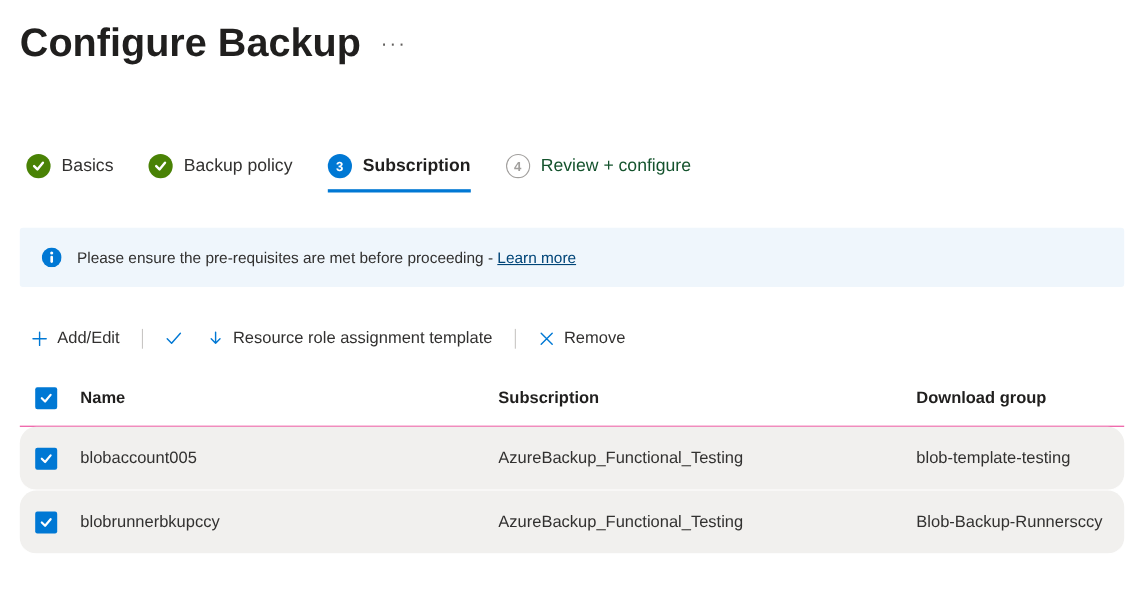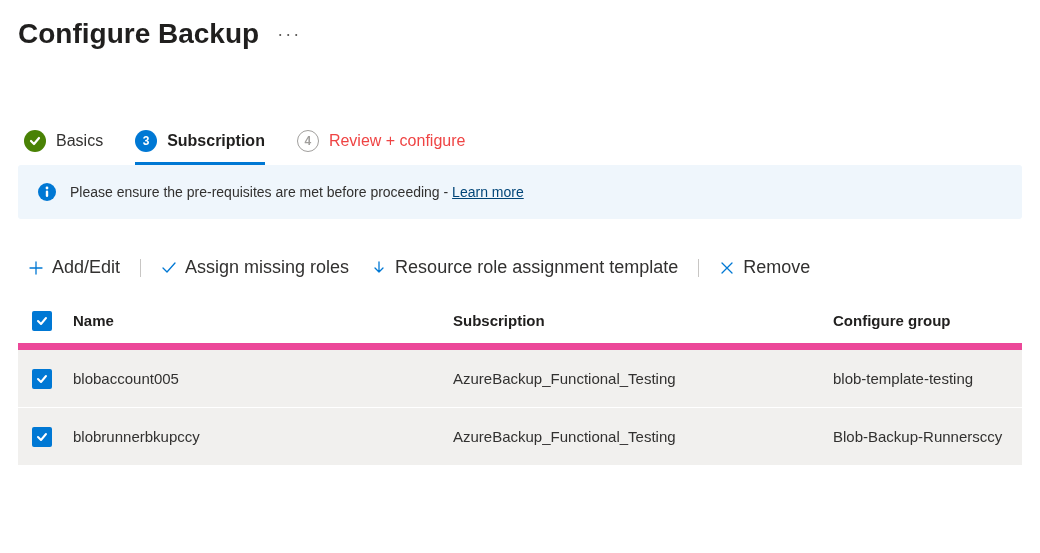--- a/index.html
+++ b/index.html
@@ -18,21 +18,21 @@
   }
 
   
   .header-row {
     display: flex;
     align-items: center;
     gap: 18px;
     padding: 18px 0 30px 0;
   }
   .page-title {
-    font-size: 28px;
+    font-size: 36px;
     font-weight: 600;
     color: #201f1e;
   }
   .overflow-dots {
     font-size: 18px;
     color: #605e5c;
     letter-spacing: 2px;
     cursor: pointer;
   }
 
@@ -51,21 +51,21 @@
     cursor: pointer;
     font-size: 16px;
     color: #323130;
     border-bottom: 3px solid transparent;
   }
   .step.active {
     font-weight: 700;
     color: #201f1e;
     border-bottom: 3px solid #0078d4;
   }
-  .step.future .step-label { color: #ef4444; }
+  .step.future .step-label { color: #14532d; }
 
   .step-badge {
     width: 22px;
     height: 22px;
     border-radius: 50%;
     display: inline-flex;
     align-items: center;
     justify-content: center;
     font-size: 12px;
     font-weight: 600;
@@ -77,20 +77,21 @@
     background: #0078d4;
     color: #fff;
   }
   .badge-future {
     border: 1.5px solid #a19f9d;
     color: #a19f9d;
   }
 
   
   .info-banner {
+    margin-top: 32px;
     background: #eff6fc;
     border-radius: 3px;
     padding: 18px 20px;
     display: flex;
     align-items: center;
     gap: 14px;
     font-size: 14px;
     color: #323130;
   }
   .info-icon {
@@ -102,21 +103,21 @@
     color: #004578;
     text-decoration: underline;
   }
 
   
   .toolbar {
     display: flex;
     align-items: center;
     gap: 10px;
     padding: 34px 0 16px 4px;
-    font-size: 18px;
+    font-size: 15px;
     color: #323130;
   }
   .toolbar .action {
     display: inline-flex;
     align-items: center;
     gap: 8px;
     padding: 4px 6px;
     cursor: pointer;
     white-space: nowrap;
   }
@@ -142,26 +143,27 @@
   .thead, .trow {
     display: grid;
     grid-template-columns: 55px 380px 380px 1fr;
     align-items: center;
     min-height: 52px;
   }
   .thead {
     font-weight: 600;
     font-size: 15px;
     color: #201f1e;
-    border-bottom: 7px solid #ec4899;
+    border-bottom: 1px solid #ec4899;
   }
   .trow {
     background: #f1f0ee;
     border-bottom: 1px solid #ffffff;
     min-height: 58px;
+    border-radius: 15px;
   }
   .cell {
     padding: 10px 8px 10px 0;
     white-space: nowrap;
     overflow: hidden;
     text-overflow: clip;
     font-size: 15px;
   }
   .checkbox-cell {
     display: flex;
@@ -196,20 +198,28 @@
 
     <div class="step">
       <span class="step-badge badge-complete">
         <svg width="12" height="12" viewBox="0 0 12 12">
             <path d="M2 6 L5 9 L10 3" stroke="#fff" stroke-width="2.2" fill="none" stroke-linecap="round" stroke-linejoin="round"></path>
           </svg>
       </span>
       <span class="step-label">Basics</span>
     </div>
 
+    <div class="step">
+      <span class="step-badge badge-complete">
+        <svg width="12" height="12" viewBox="0 0 12 12">
+            <path d="M2 6 L5 9 L10 3" stroke="#fff" stroke-width="2.2" fill="none" stroke-linecap="round" stroke-linejoin="round"></path>
+          </svg>
+      </span>
+      <span class="step-label">Backup policy</span>
+    </div>
 
     <div class="step active">
       <span class="step-badge badge-current">3</span>
       <span class="step-label">Subscription</span>
     </div>
 
     <div class="step future">
       <span class="step-badge badge-future">4</span>
       <span class="step-label">Review + configure</span>
     </div>
@@ -242,21 +252,20 @@
 
     <span class="sep"></span>
 
 
     <span class="action">
       <span class="icon">
         <svg width="16" height="16" viewBox="0 0 16 16">
             <path d="M2 8 L6 12 L14 3" stroke="#0078d4" stroke-width="1.3" fill="none" stroke-linecap="round" stroke-linejoin="round"></path>
           </svg>
       </span>
-      <span>Assign missing roles</span>
     </span>
 
     <span class="action">
       <span class="icon">
         <svg width="16" height="16" viewBox="0 0 16 16">
             <path d="M8 2 V12 M4 8 L8 12 L12 8" stroke="#0078d4" stroke-width="1.3" fill="none" stroke-linecap="round" stroke-linejoin="round"></path>
           </svg>
       </span>
       <span>Resource role assignment template</span>
     </span>
@@ -279,21 +288,21 @@
     <div class="thead">
       <div class="cell checkbox-cell">
         <span class="azure-checkbox">
           <svg width="12" height="12" viewBox="0 0 12 12">
               <path d="M2 6 L5 9 L10 3" stroke="#fff" stroke-width="2" fill="none" stroke-linecap="round" stroke-linejoin="round"></path>
             </svg>
         </span>
       </div>
       <div class="cell">Name</div>
       <div class="cell">Subscription</div>
-      <div class="cell">Configure group</div>
+      <div class="cell">Download group</div>
     </div>
 
     <div class="trow">
       <div class="cell checkbox-cell">
         <span class="azure-checkbox">
           <svg width="12" height="12" viewBox="0 0 12 12">
               <path d="M2 6 L5 9 L10 3" stroke="#fff" stroke-width="2" fill="none" stroke-linecap="round" stroke-linejoin="round"></path>
             </svg>
         </span>
       </div>

